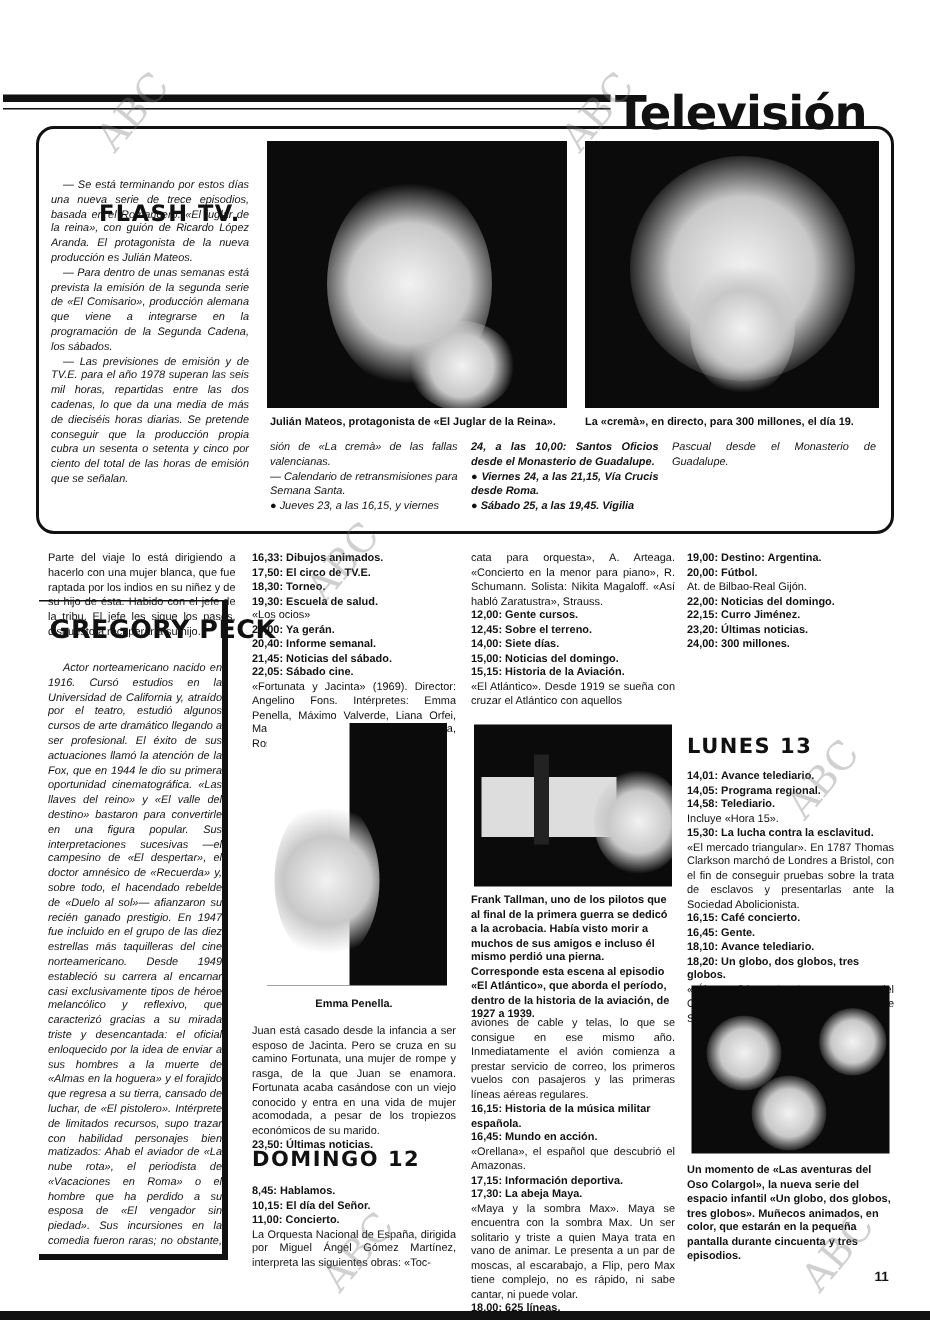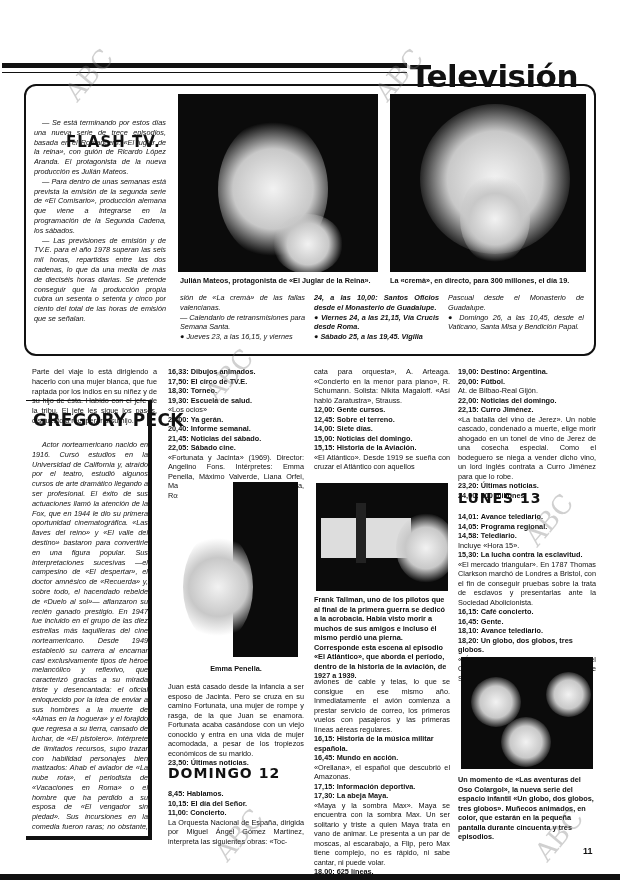--- a/index.html
+++ b/index.html
@@ -56,21 +56,20 @@
   <div>— Calendario de retransmisiones para Semana Santa.</div>
   <div>● Jueves 23, a las 16,15, y viernes</div>
 </div>
 <div class="abs txt it" style="left:314px;top:293px;width:125px;font-weight:bold;">
   <div>24, a las 10,00: Santos Oficios desde el Monasterio de Guadalupe.</div>
   <div>● Viernes 24, a las 21,15, Vía Crucis desde Roma.</div>
   <div>● Sábado 25, a las 19,45. Vigilia</div>
 </div>
 <div class="abs txt it" style="left:448px;top:293px;width:136px;">
   <div>Pascual desde el Monasterio de Guadalupe.</div>
-  <div>● Domingo 26, a las 10,45, desde el Vaticano, Santa Misa y Bendición Papal.</div>
 </div>
 
 <div class="abs txt" style="left:32px;top:367px;width:125px;">Parte del viaje lo está dirigiendo a hacerlo con una mujer blanca, que fue raptada por los indios en su niñez y de su hijo de ésta. Habido con el jefe de la tribu. El jefe les sigue los pasos, dispuesto a recuperar a su hijo.</div>
 <div class="abs gp-box"></div>
 <div class="abs gp-title">GREGORY PECK</div>
 <div class="abs txt it" style="left:32px;top:440px;width:116px;height:392px;overflow:hidden;text-indent:10px;">Actor norteamericano nacido en 1916. Cursó estudios en la Universidad de California y, atraído por el teatro, estudió algunos cursos de arte dramático llegando a ser profesional. El éxito de sus actuaciones llamó la atención de la Fox, que en 1944 le dio su primera oportunidad cinematográfica. «Las llaves del reino» y «El valle del destino» bastaron para convertirle en una figura popular. Sus interpretaciones sucesivas —el campesino de «El despertar», el doctor amnésico de «Recuerda» y, sobre todo, el hacendado rebelde de «Duelo al sol»— afianzaron su recién ganado prestigio. En 1947 fue incluido en el grupo de las diez estrellas más taquilleras del cine norteamericano. Desde 1949 estableció su carrera al encarnar casi exclusivamente tipos de héroe melancólico y reflexivo, que caracterizó gracias a su mirada triste y desencantada: el oficial enloquecido por la idea de enviar a sus hombres a la muerte de «Almas en la hoguera» y el forajido que regresa a su tierra, cansado de luchar, de «El pistolero». Intérprete de limitados recursos, supo trazar con habilidad personajes bien matizados: Ahab el aviador de «La nube rota», el periodista de «Vacaciones en Roma» o el hombre que ha perdido a su esposa de «El vengador sin piedad». Sus incursiones en la comedia fueron raras; no obstante, logró en este género una de sus creaciones más acabadas: el cronista deportivo de «Mi desconfiada esposa». En 1963 obtuvo el «Oscar» por su interpretación del abogado humanista de «Matar un ruiseñor».</div>
 
 <div class="abs sched" style="left:168px;top:367px;width:136px;">
   <div><span class="b">16,33:</span> <span class="b">Dibujos animados.</span></div>
   <div><span class="b">17,50:</span> <span class="b">El circo de TV.E.</span></div>
@@ -125,21 +124,20 @@
   <p>«Maya y la sombra Max». Maya se encuentra con la sombra Max. Un ser solitario y triste a quien Maya trata en vano de animar. Le presenta a un par de moscas, al escarabajo, a Flip, pero Max tiene complejo, no es rápido, ni sabe cantar, ni puede volar.</p>
   <div><span class="b">18,00:</span> <span class="b">625 líneas.</span></div>
 </div>
 
 <div class="abs sched" style="left:458px;top:367px;width:138px;">
   <div><span class="b">19,00:</span> <span class="b">Destino: Argentina.</span></div>
   <div><span class="b">20,00:</span> <span class="b">Fútbol.</span></div>
   <div>At. de Bilbao-Real Gijón.</div>
   <div><span class="b">22,00:</span> <span class="b">Noticias del domingo.</span></div>
   <div><span class="b">22,15:</span> <span class="b">Curro Jiménez.</span></div>
-  <p>«La batalla del vino de Jerez». Un noble cascado, condenado a muerte, elige morir ahogado en un tonel de vino de Jerez de una cosecha especial. Como el bodeguero se niega a vender dicho vino, un lord inglés contrata a Curro Jiménez para que lo robe.</p>
   <div><span class="b">23,20:</span> <span class="b">Últimas noticias.</span></div>
   <div><span class="b">24,00:</span> <span class="b">300 millones.</span></div>
 </div>
 <div class="abs day" style="left:458px;top:490px;width:138px;">LUNES 13</div>
 <div class="abs sched" style="left:458px;top:512px;width:138px;">
   <div><span class="b">14,01:</span> <span class="b">Avance telediario.</span></div>
   <div><span class="b">14,05:</span> <span class="b">Programa regional.</span></div>
   <div><span class="b">14,58:</span> <span class="b">Telediario.</span></div>
   <div>Incluye «Hora 15».</div>
   <div><span class="b">15,30:</span> <span class="b">La lucha contra la esclavitud.</span></div>

